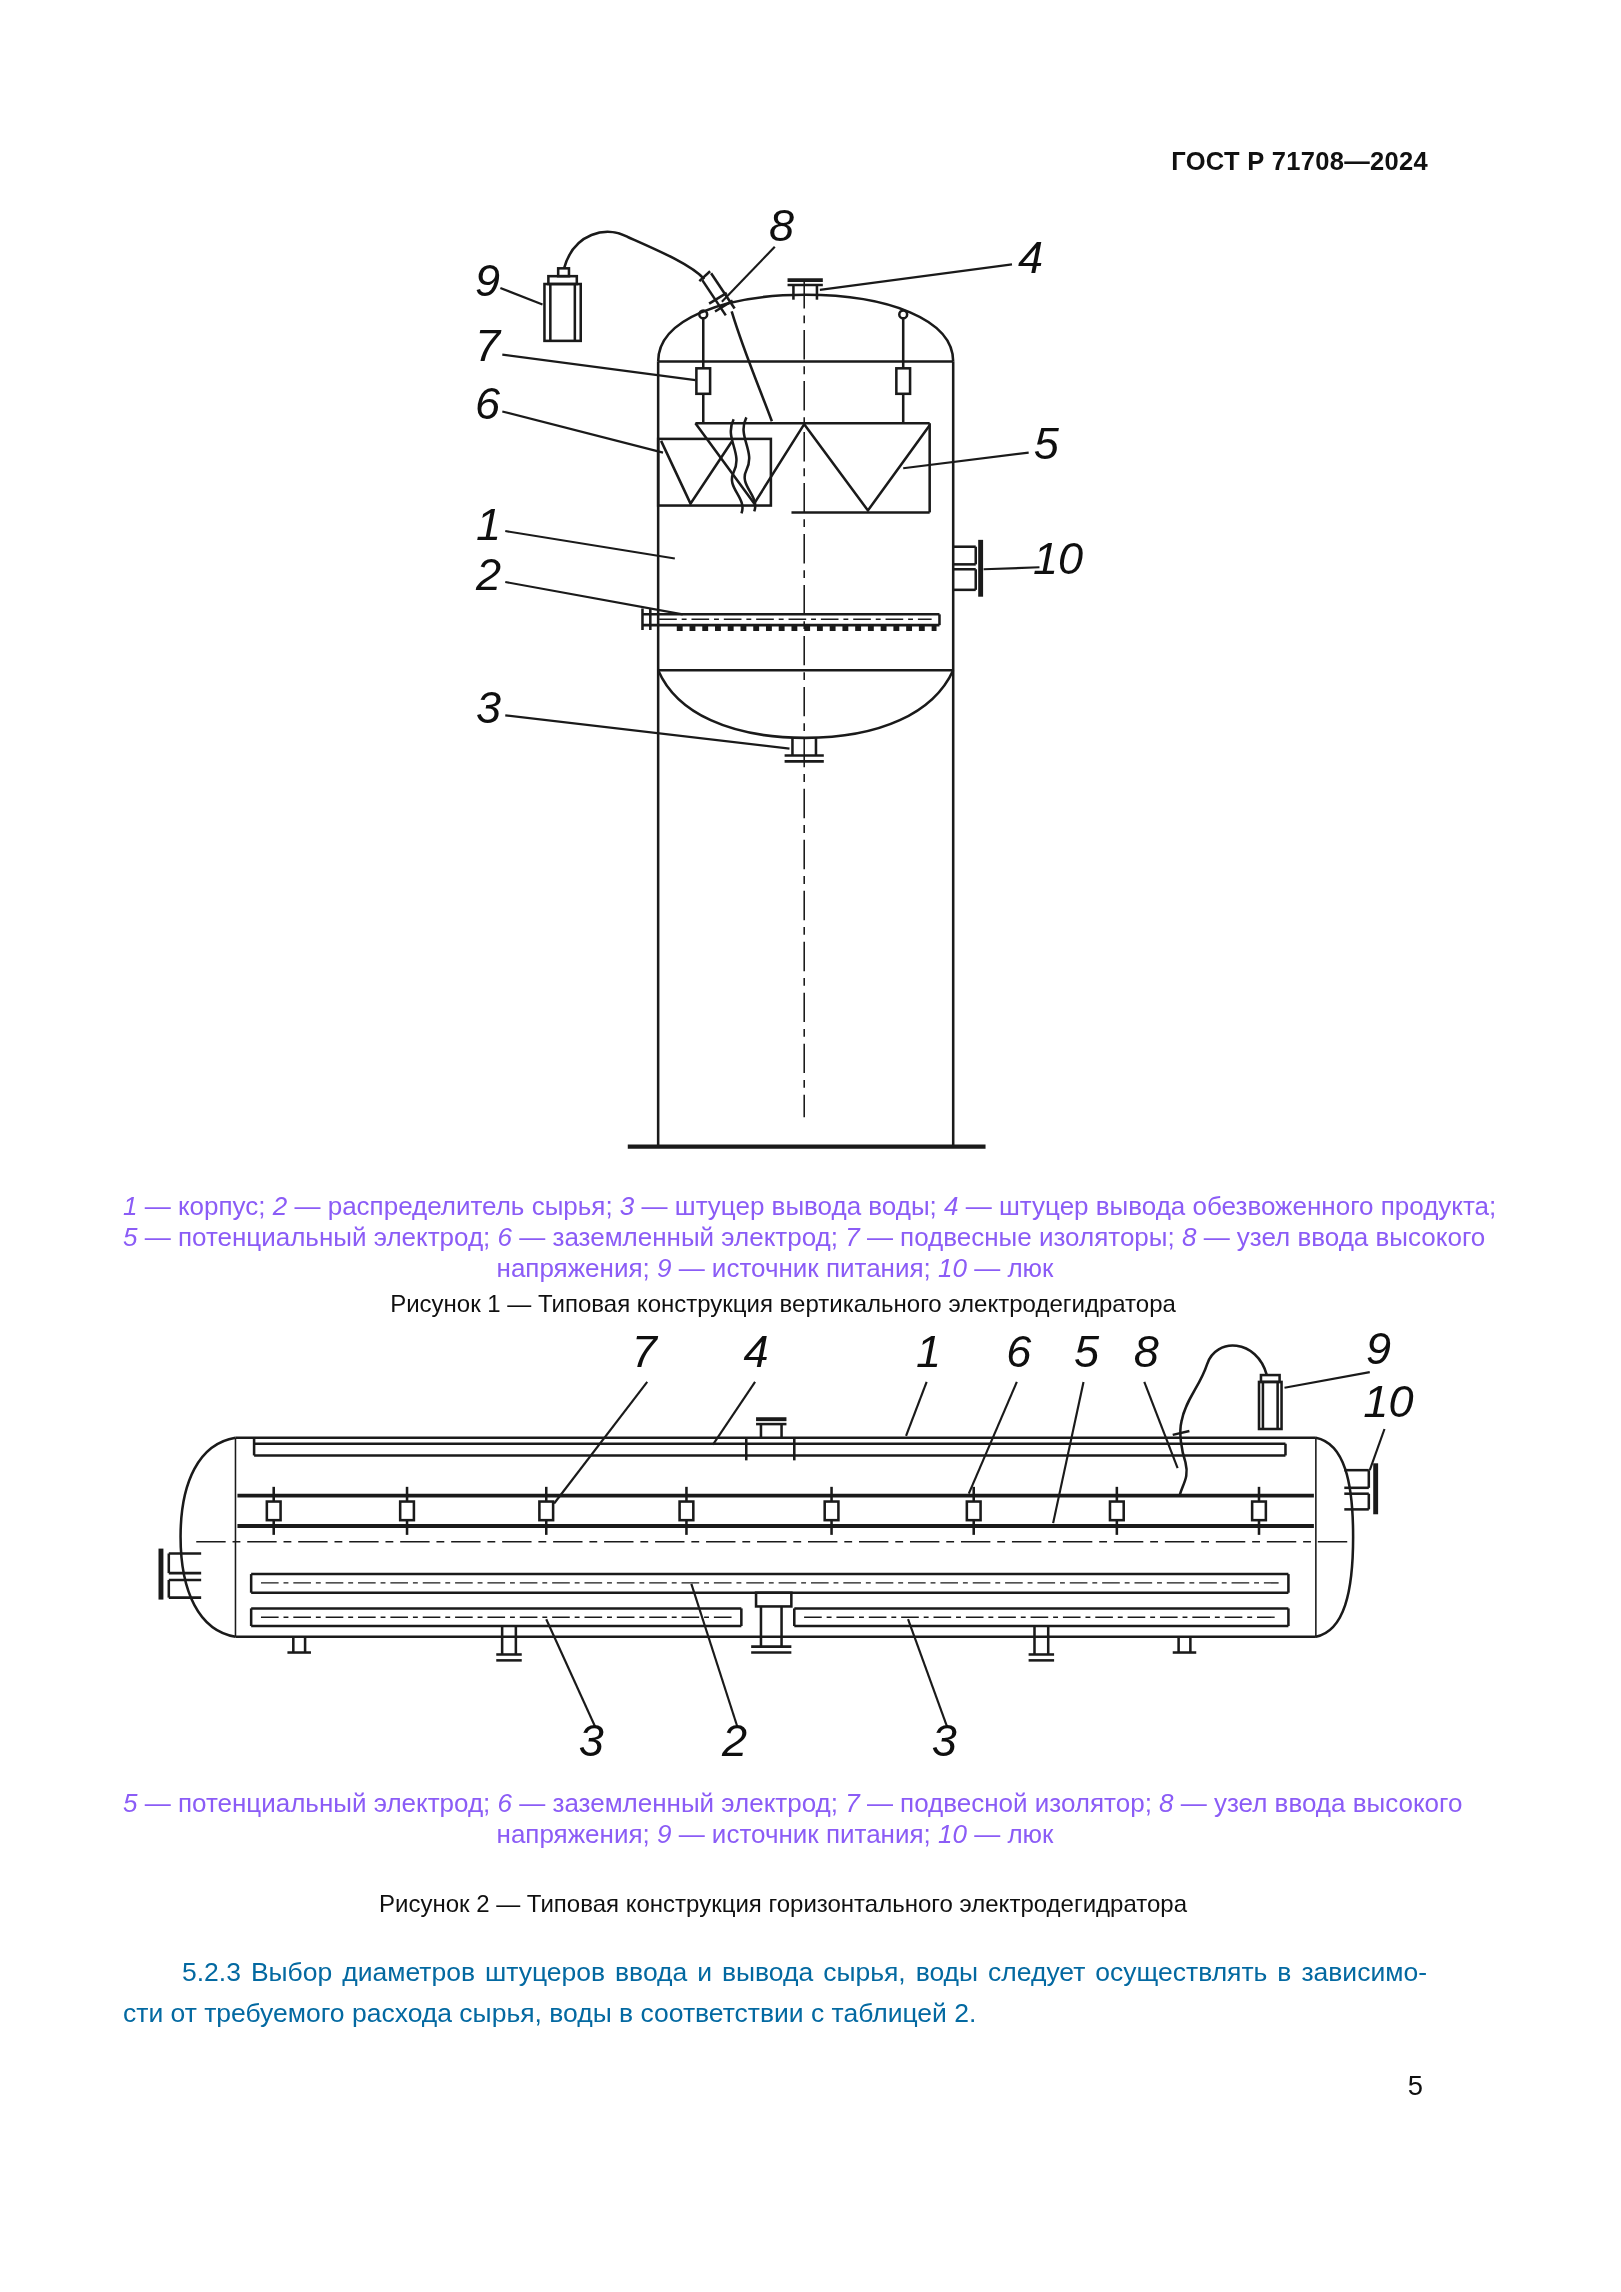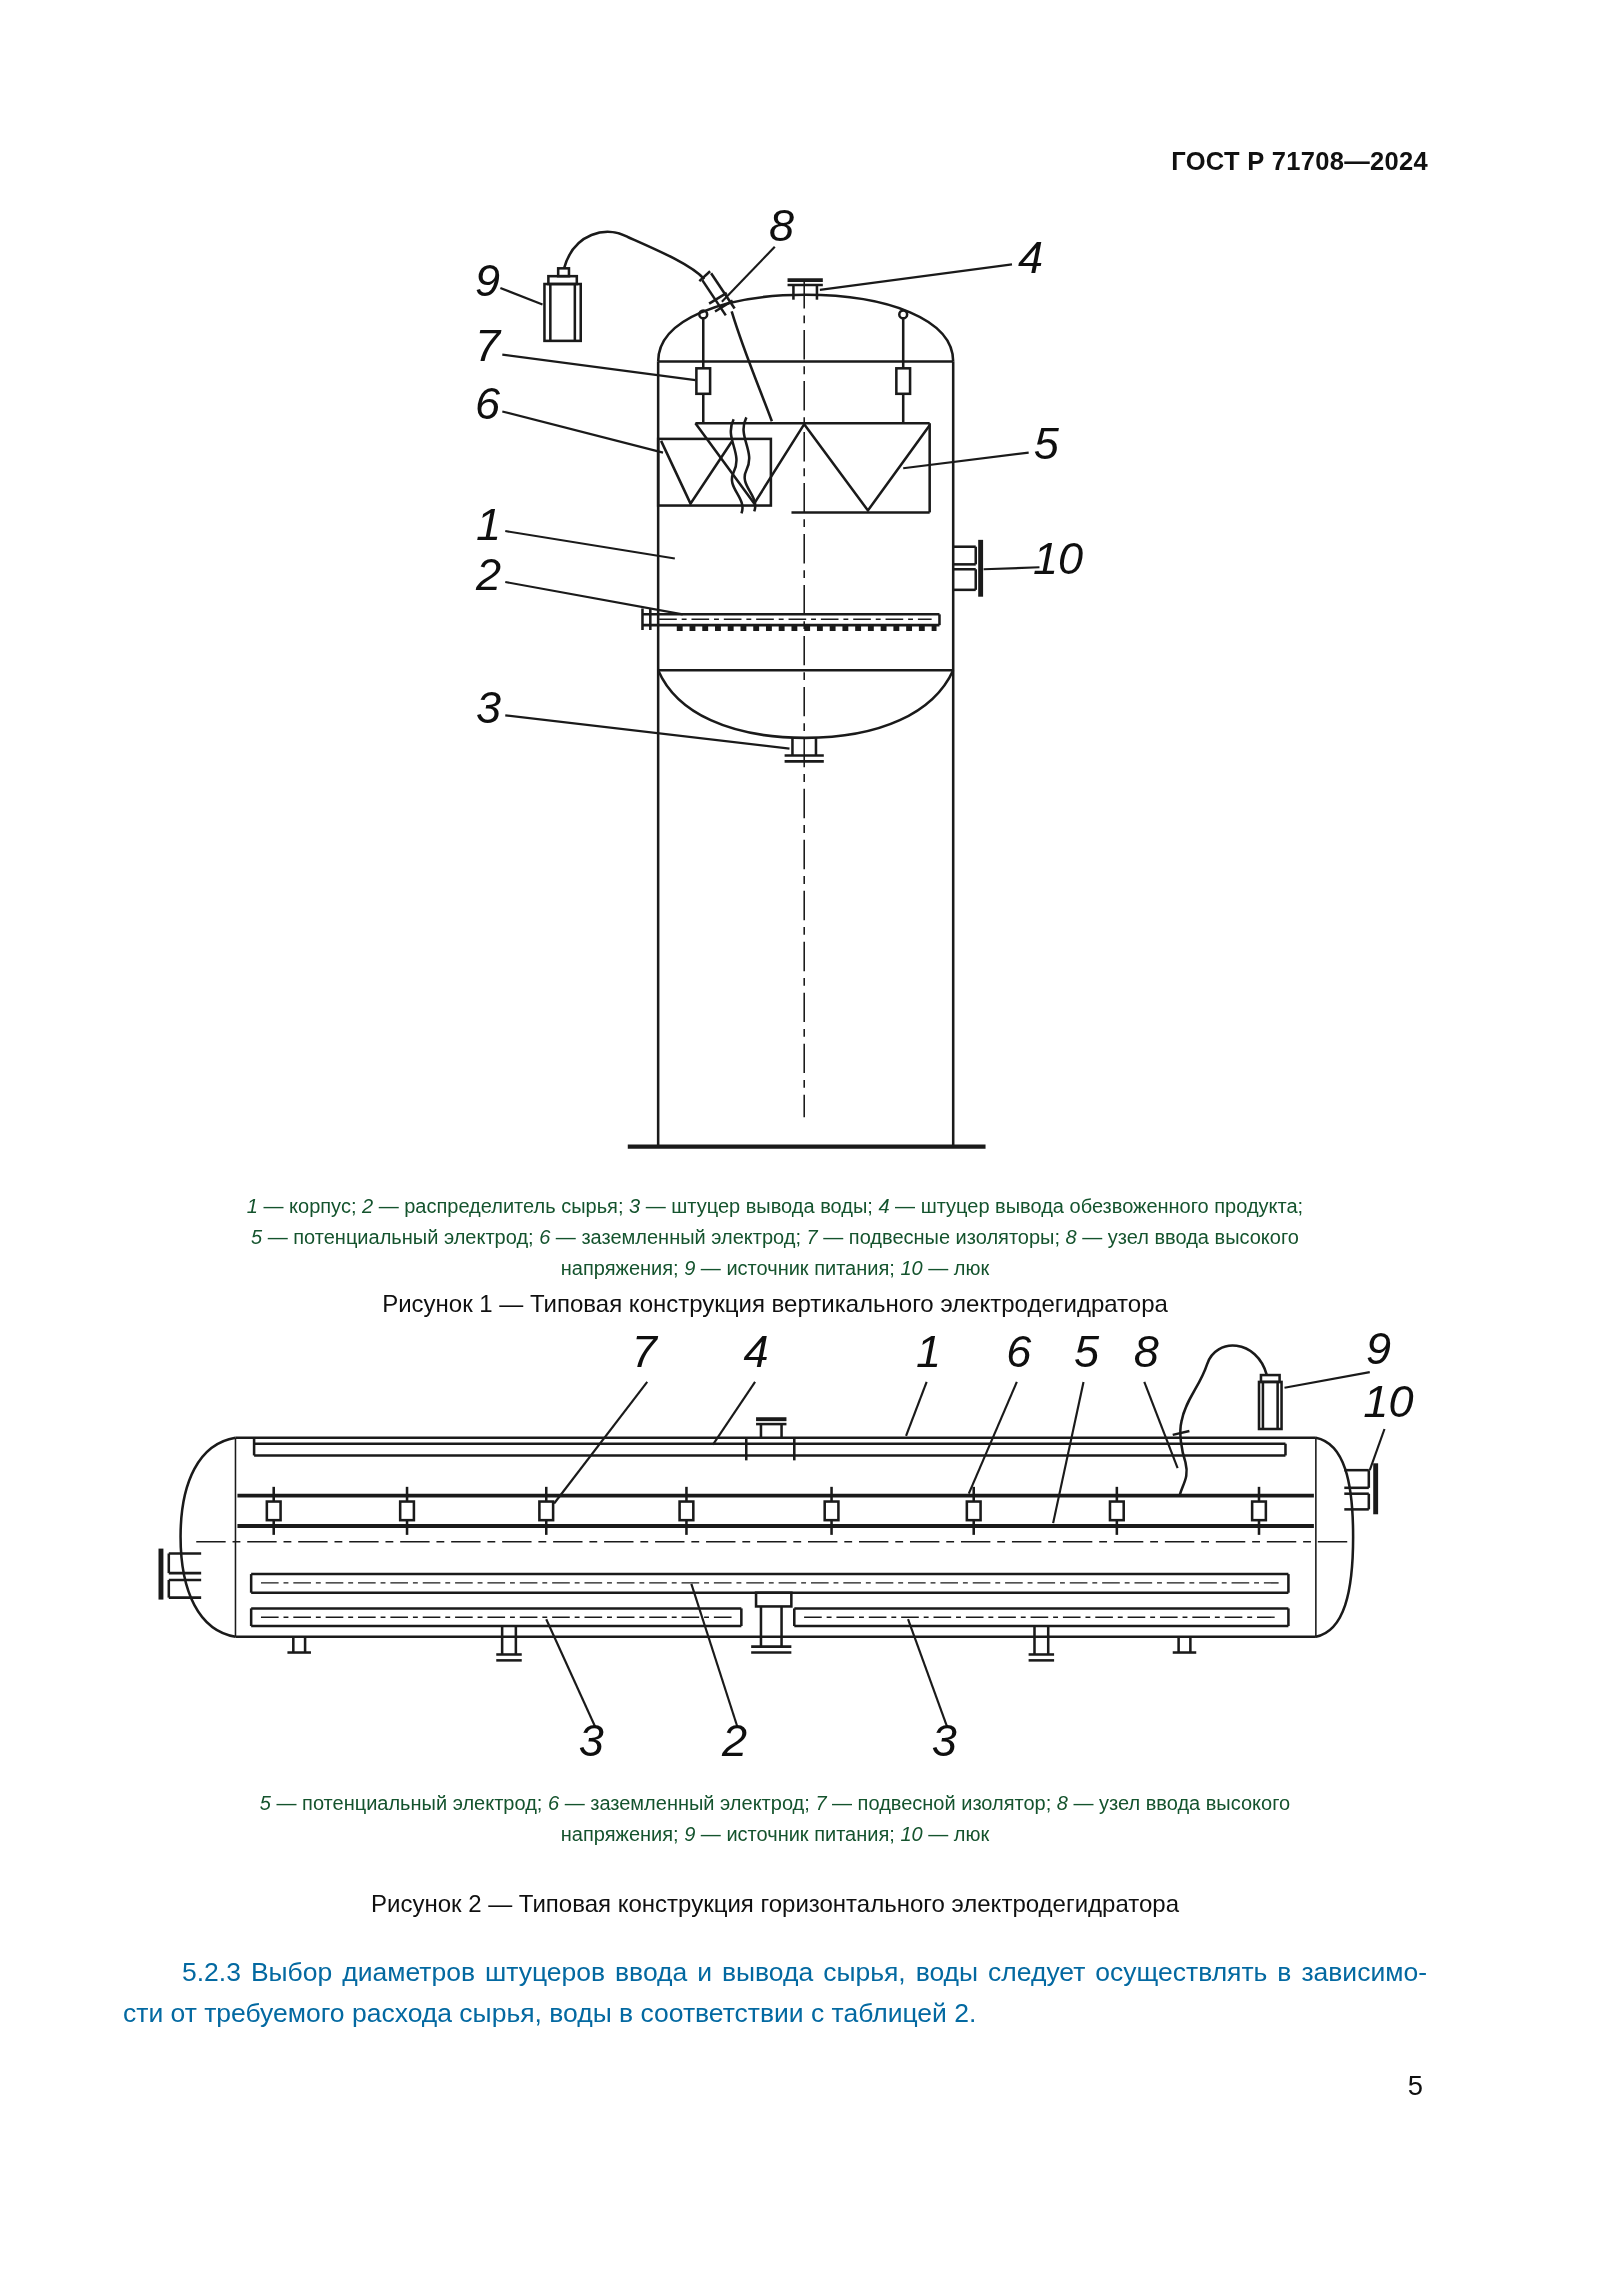--- a/index.html
+++ b/index.html
@@ -7,26 +7,26 @@
     position:relative;width:1621px;height:2293px;background:#ffffff;
     font-family:"Liberation Sans","DejaVu Sans",sans-serif;color:#111;
     overflow:hidden;margin:0 auto;
   }
   .hdr{
     position:absolute;top:147px;right:193px;
     font-size:25.5px;font-weight:bold;letter-spacing:0.3px;white-space:nowrap;
   }
   .caption{
     position:absolute;left:123px;width:1304px;text-align:center;
-    font-size:20px;line-height:31px;color:#14532d;
+    font-size:26px;line-height:31px;color:#8b5cf6;
   }
   .caption .cap-line{white-space:nowrap;}
   .caption i{font-style:italic;}
   .figtitle{
-    position:absolute;left:123px;width:1304px;text-align:center;
+    position:absolute;left:131px;width:1304px;text-align:center;
     font-size:24px;color:#101010;white-space:nowrap;
   }
   .cap1{top:1191px;}
   .ft1{top:1290px;}
   .cap2{top:1788px;}
   .ft2{top:1890px;}
   .para{
     position:absolute;left:123px;width:1304px;top:1952px;
     font-size:26.5px;line-height:41px;color:#0369a1;
   }

